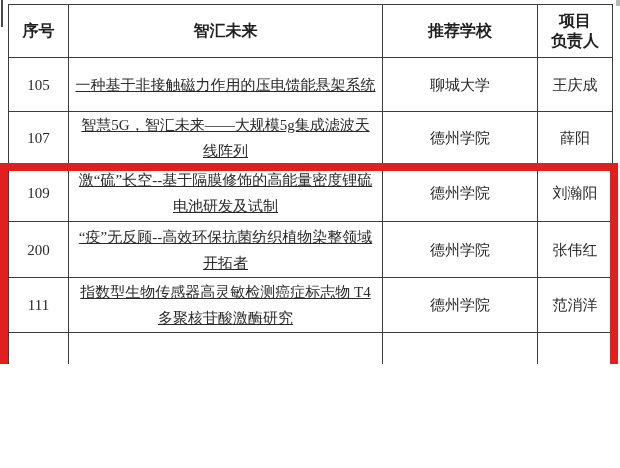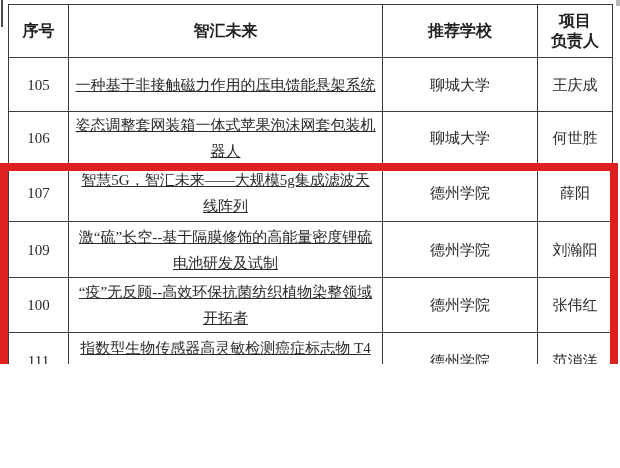--- a/index.html
+++ b/index.html
@@ -100,39 +100,33 @@
       </tr>
     </thead>
     <tbody>
       <tr>
         <td class="cell-no">105</td>
         <td class="cell-project">一种基于非接触磁力作用的压电馈能悬架系统</td>
         <td class="cell-school">聊城大学</td>
         <td class="cell-leader">王庆成</td>
       </tr>
       <tr>
-        <td class="cell-no">106</td>
-        <td class="cell-project">姿态调整套网装箱一体式苹果泡沫网套包装机器人</td>
-        <td class="cell-school">聊城大学</td>
-        <td class="cell-leader">何世胜</td>
-      </tr>
-      <tr>
         <td class="cell-no">107</td>
         <td class="cell-project">智慧5G，智汇未来——大规模5g集成滤波天线阵列</td>
         <td class="cell-school">德州学院</td>
         <td class="cell-leader">薛阳</td>
       </tr>
       <tr>
         <td class="cell-no">109</td>
         <td class="cell-project">激“硫”长空--基于隔膜修饰的高能量密度锂硫电池研发及试制</td>
         <td class="cell-school">德州学院</td>
         <td class="cell-leader">刘瀚阳</td>
       </tr>
       <tr>
-        <td class="cell-no">100</td>
+        <td class="cell-no">200</td>
         <td class="cell-project">“疫”无反顾--高效环保抗菌纺织植物染整领域开拓者</td>
         <td class="cell-school">德州学院</td>
         <td class="cell-leader">张伟红</td>
       </tr>
       <tr>
         <td class="cell-no">111</td>
         <td class="cell-project">指数型生物传感器高灵敏检测癌症标志物 T4多聚核苷酸激酶研究</td>
         <td class="cell-school">德州学院</td>
         <td class="cell-leader">范消洋</td>
       </tr>

